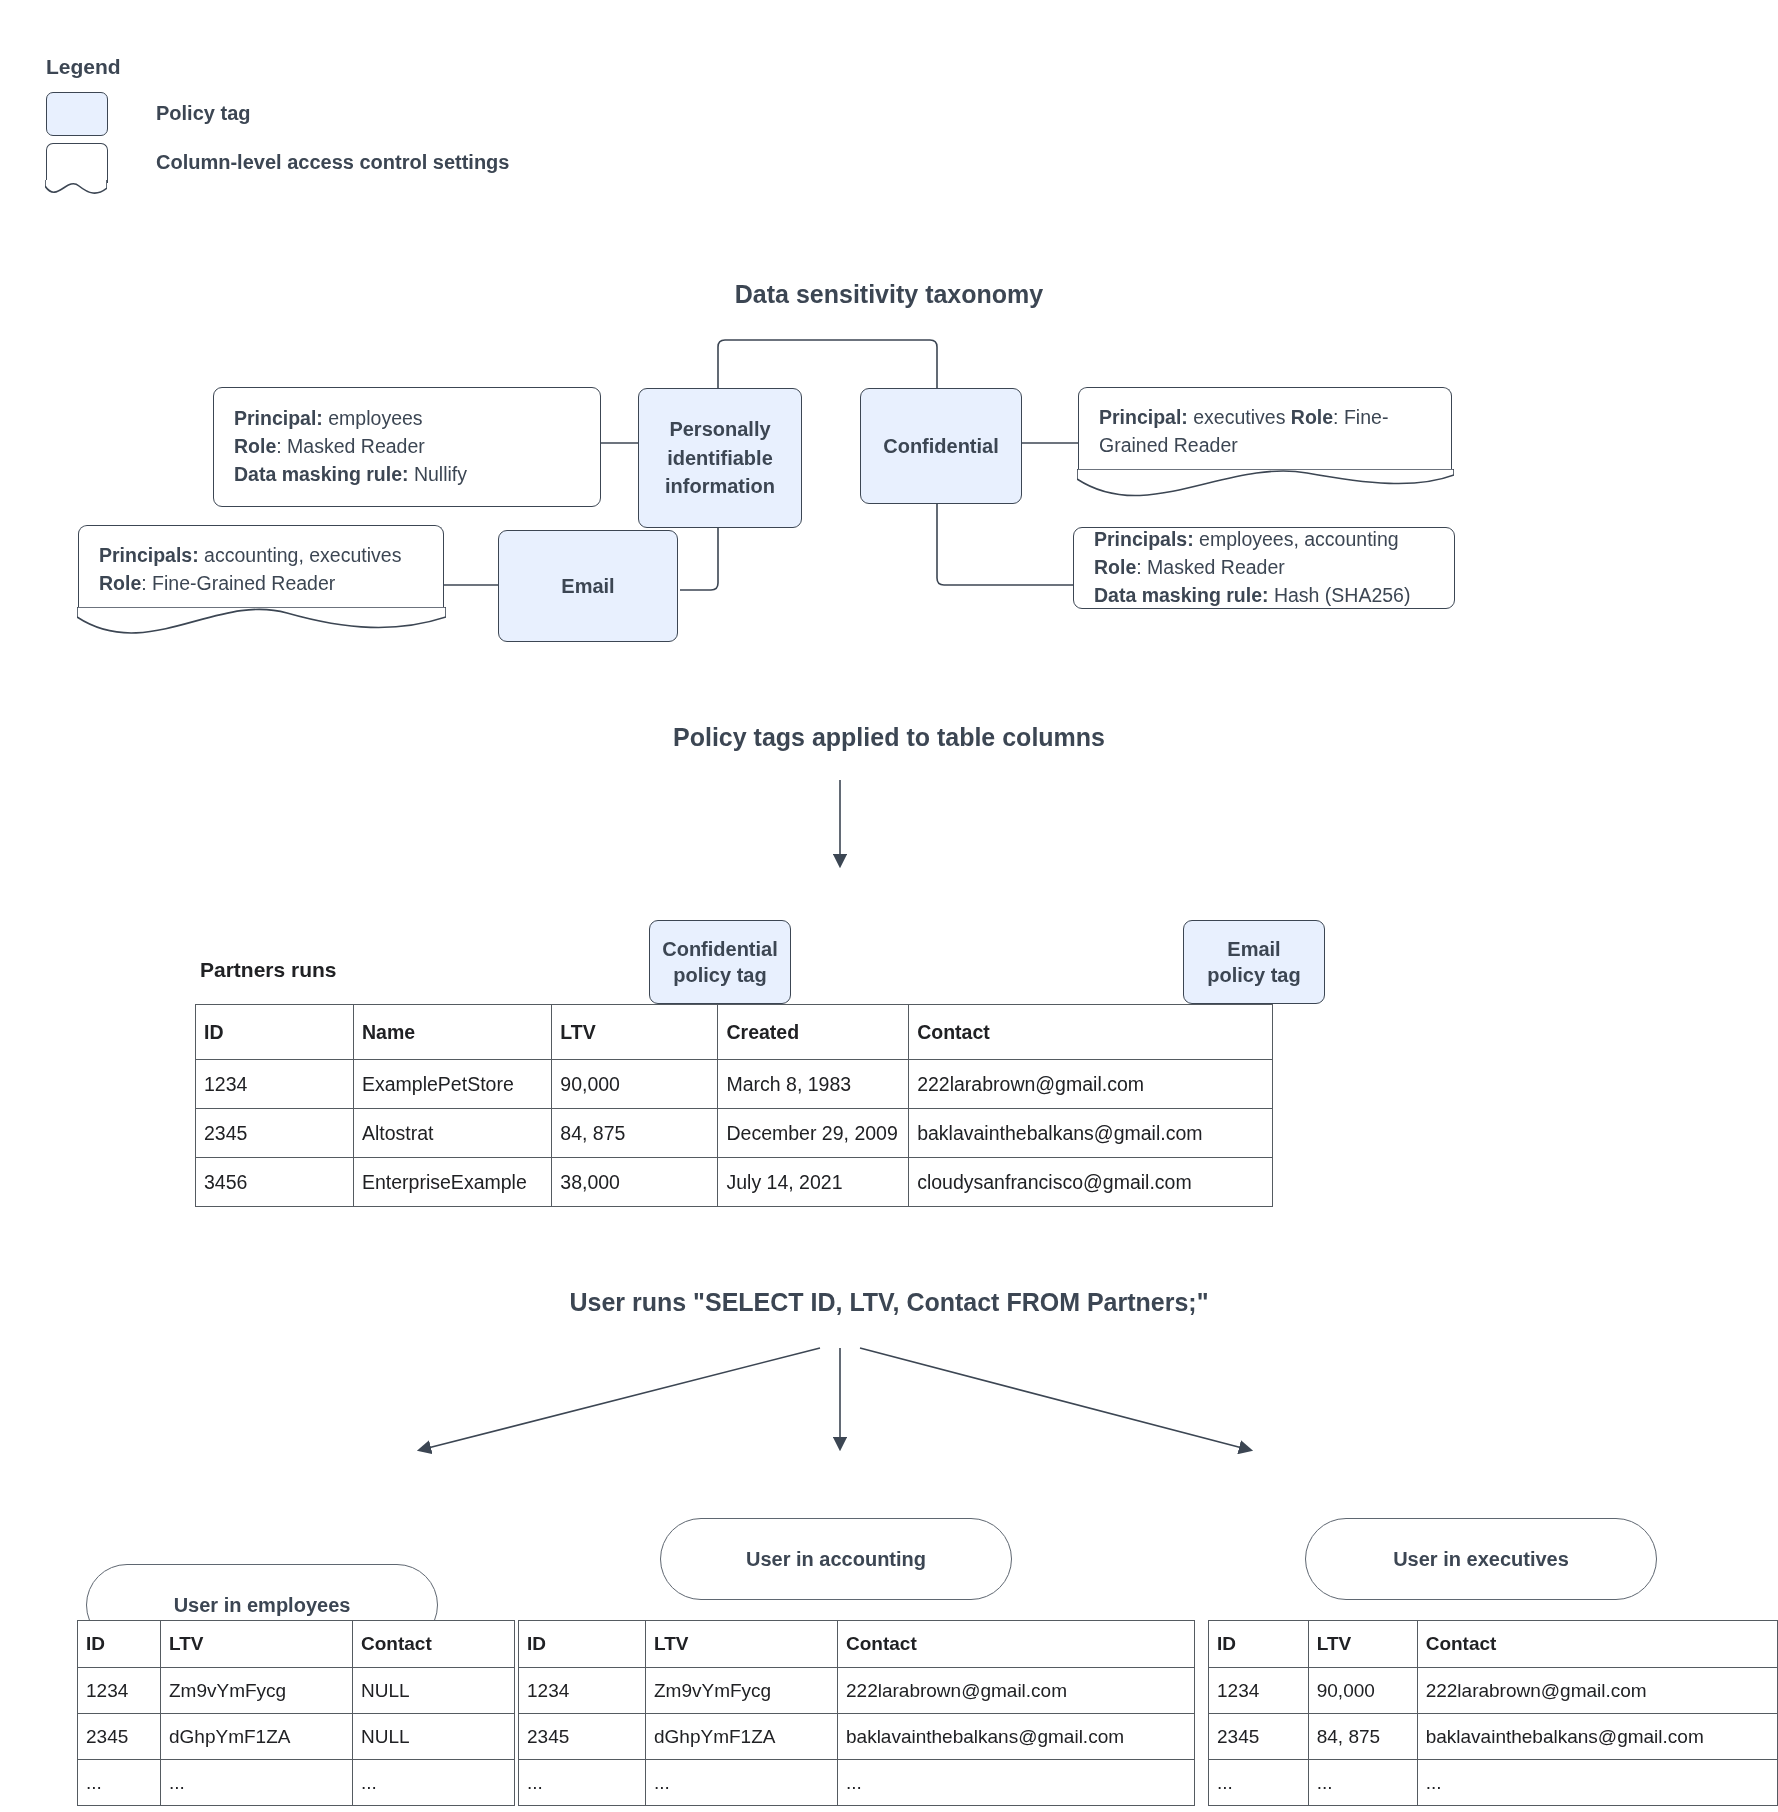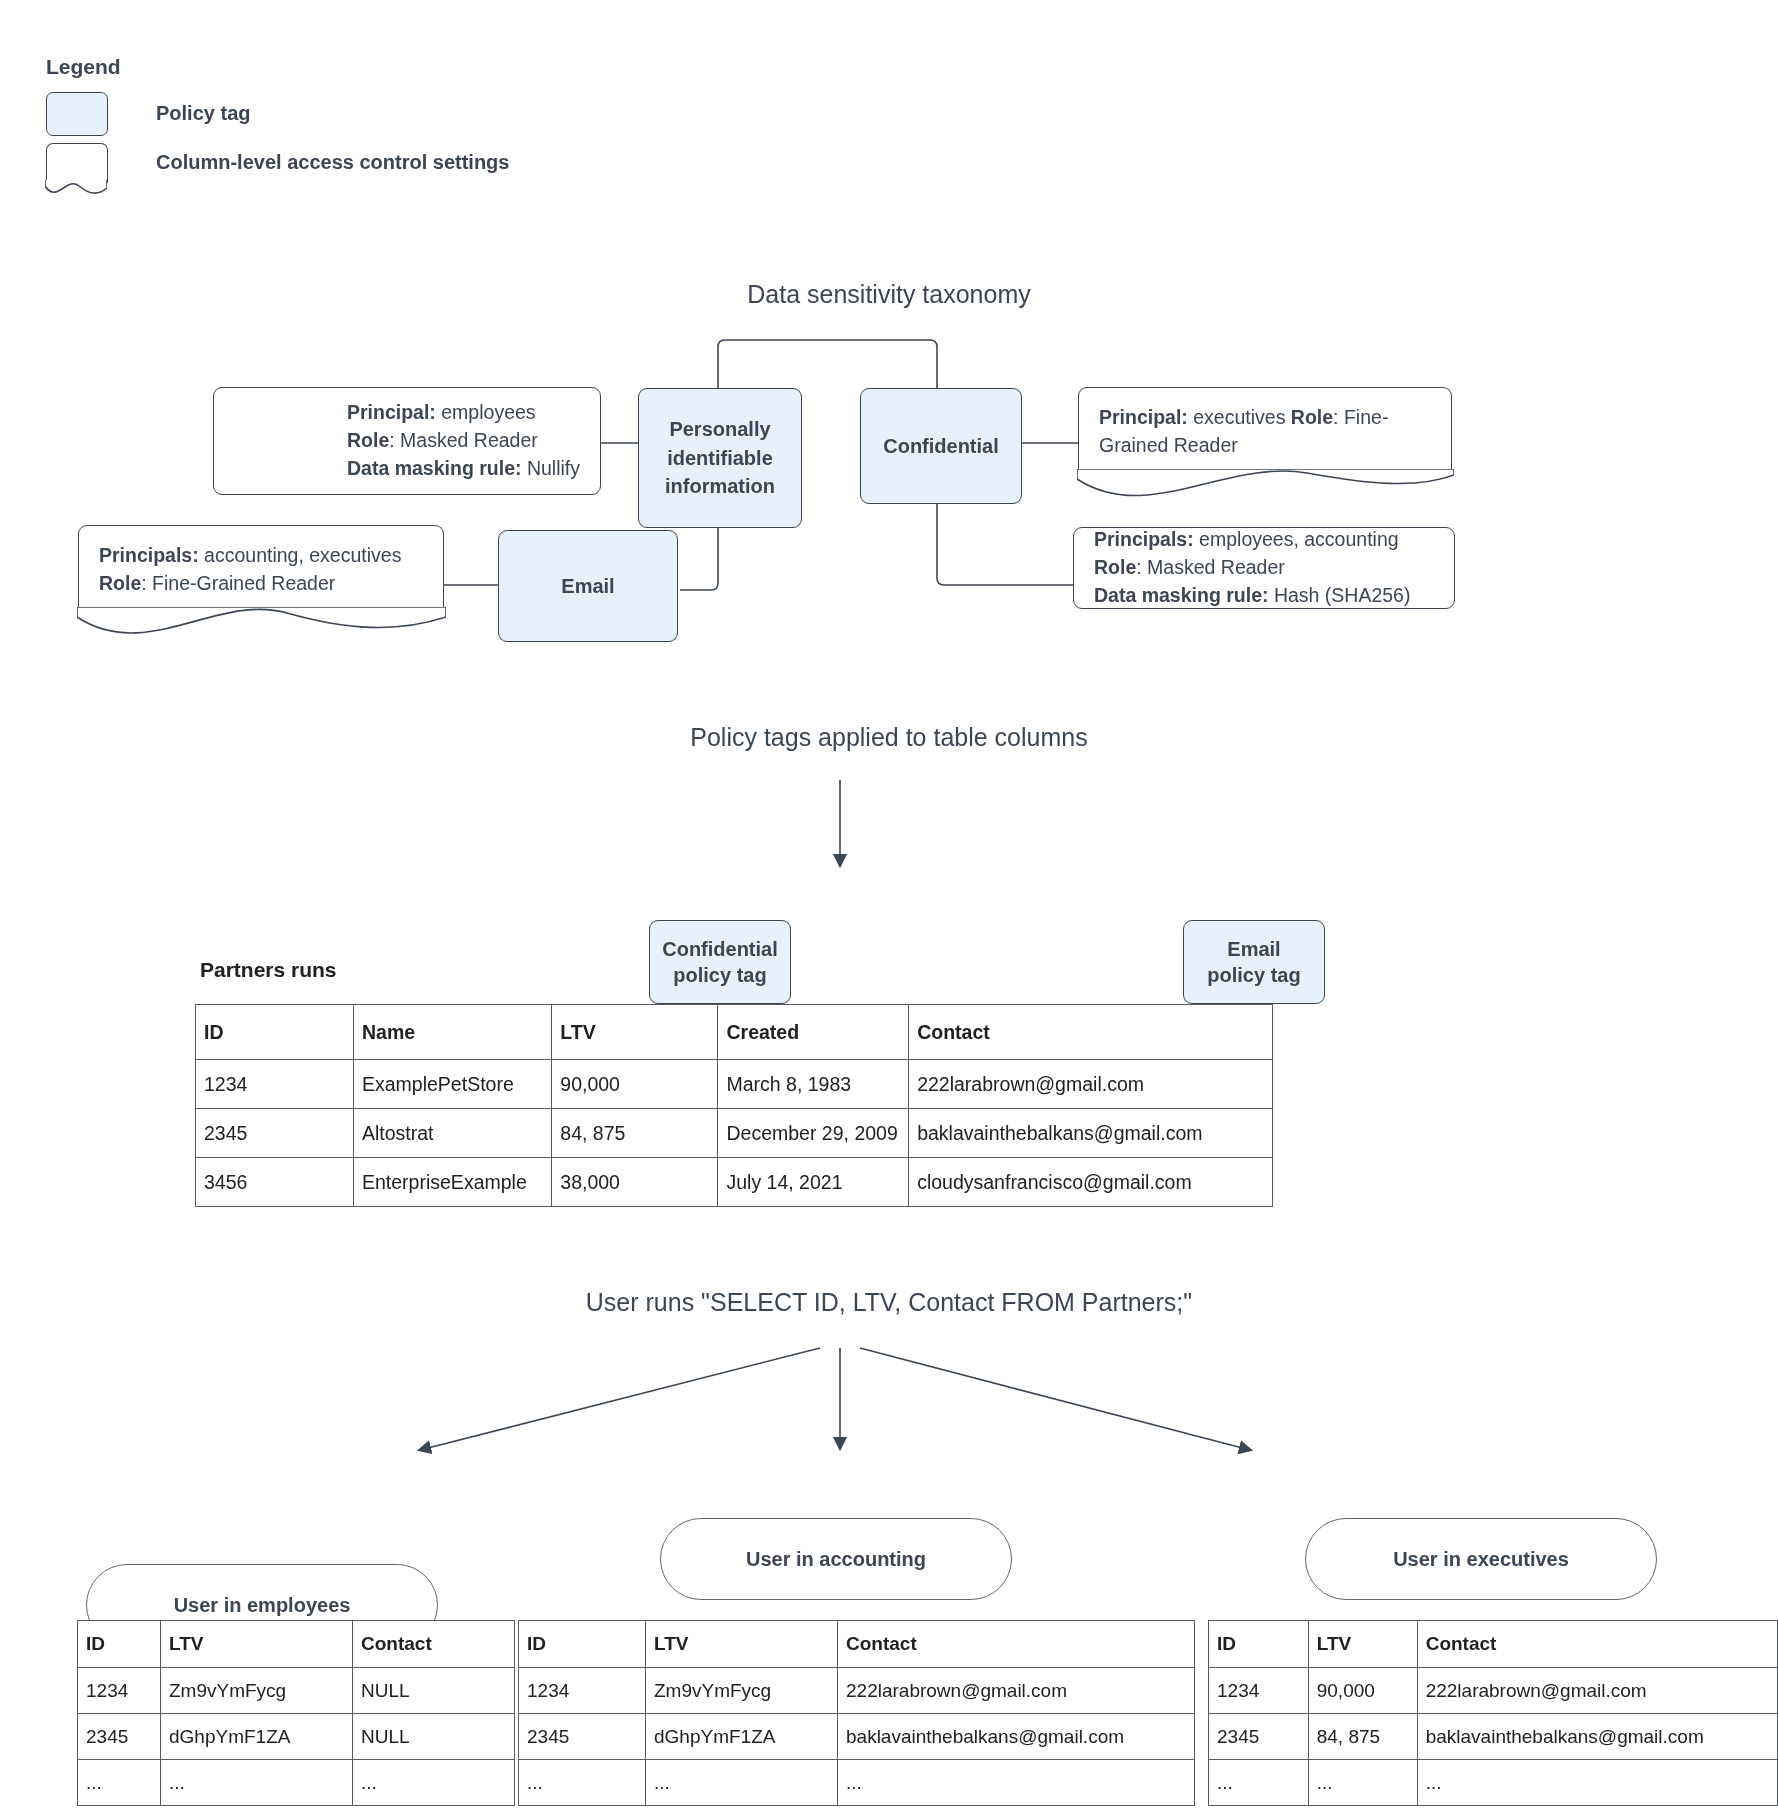--- a/index.html
+++ b/index.html
@@ -58,21 +58,21 @@
     margin-left: 48px;
     font-size: 20px;
     font-weight: bold;
     color: #3c4653;
     white-space: nowrap;
   }
 
   
   .section-title {
     font-size: 25px;
-    font-weight: normal;
+    font-weight: bold;
     color: #3c4653;
     text-align: center;
     white-space: nowrap;
   }
 
   
   .node {
     box-sizing: border-box;
     border: 1.6px solid #3c4653;
     border-radius: 9px;
@@ -215,21 +215,21 @@
 </div>
 
 <div class="node tag abs" style="left:860px; top:388px; width:162px; height:116px;">
   <span>Confidential</span>
 </div>
 
 <div class="node tag abs" style="left:498px; top:530px; width:180px; height:112px;">
   <span>Email</span>
 </div>
 
-<div class="node policy abs" style="left:213px; top:387px; width:388px; height:108px;justify-content:flex-end;">
+<div class="node policy abs" style="left:213px; top:387px; width:388px; height:120px;">
   <div>
     <span class="kv"><b>Principal:</b><span> employees</span></span>
     <span class="kv"><b>Role</b><span>: Masked Reader</span></span>
     <span class="kv"><b>Data masking rule:</b><span> Nullify</span></span>
   </div>
 </div>
 
 <div class="notebox" style="left:78px; top:525px; width:366px; height:88px;">
   <div>
     <span class="kv"><b>Principals:</b><span> accounting, executives</span></span>

